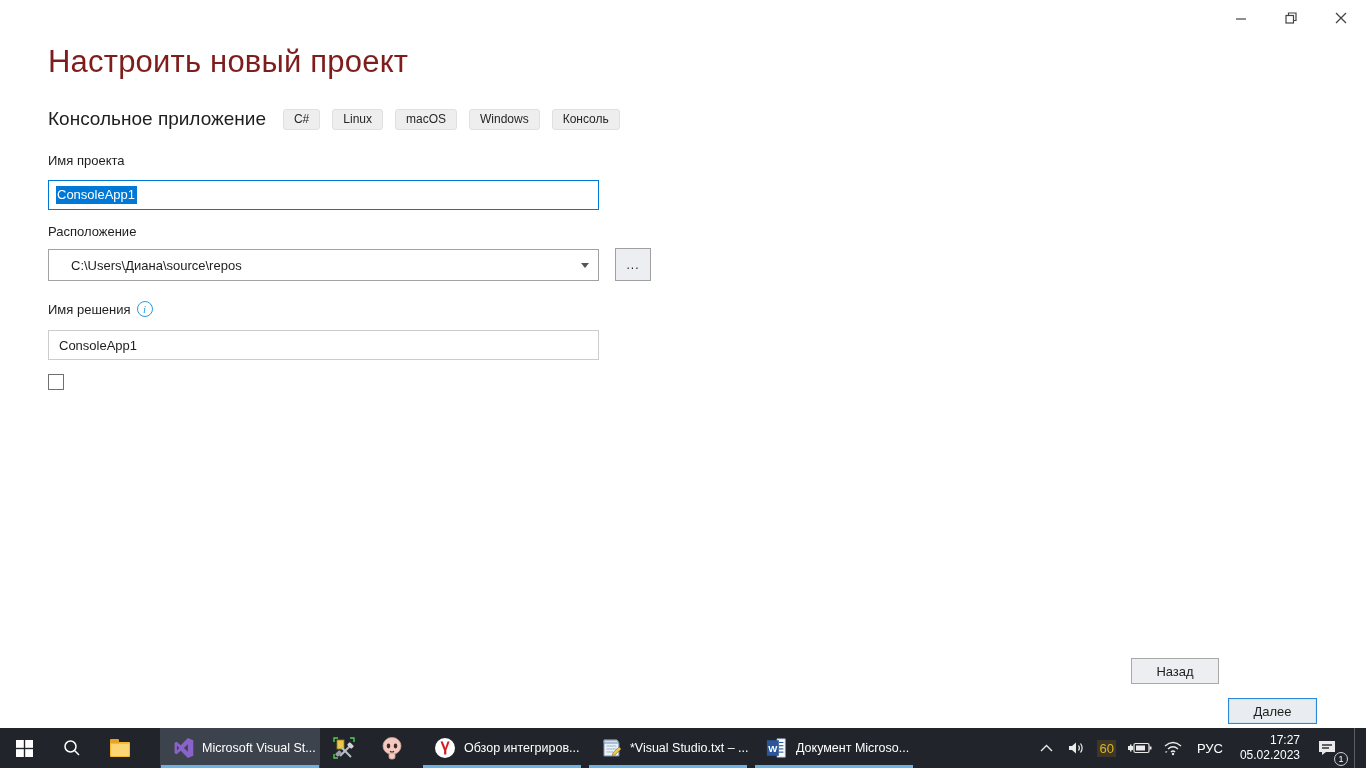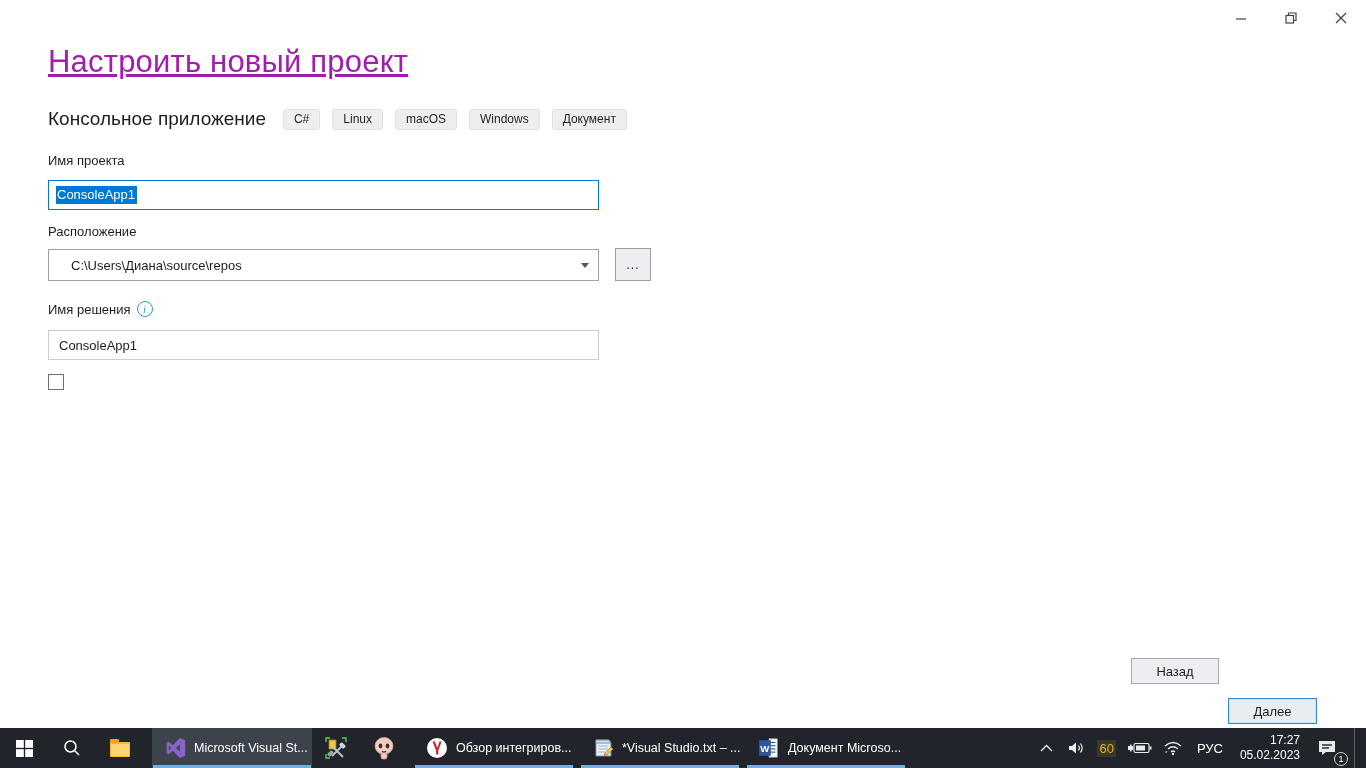--- a/index.html
+++ b/index.html
@@ -5,21 +5,21 @@
   * { margin:0; padding:0; box-sizing:border-box; }
   html,body { width:1366px; height:768px; overflow:hidden; }
   body { font-family:"Liberation Sans", sans-serif; background:#ffffff; color:#1e1e1e; position:relative; }
 
   
   .win-controls { position:absolute; top:6px; right:10px; display:flex; gap:20px; }
   .win-btn { width:30px; height:24px; display:flex; align-items:center; justify-content:center; cursor:default; }
   .win-btn svg { stroke:#444; fill:none; stroke-width:1.2; }
 
   
-  .page-title { position:absolute; left:48px; top:44px; font-size:31px; font-weight:300; color:#a21caf; letter-spacing:0.2px;text-decoration:underline; }
+  .page-title { position:absolute; left:48px; top:44px; font-size:31px; font-weight:300; color:#7f1d1d; letter-spacing:0.2px; }
 
   .subtitle-row { position:absolute; left:48px; top:108px; display:flex; align-items:center; }
   .subtitle { font-size:19px; font-weight:300; color:#1e1e1e; }
   .tags { display:flex; gap:12px; margin-left:17px; }
   .tag { background:#eeeeee; border:1px solid #e0e0e0; border-radius:3px; font-size:12px; color:#262626; padding:2px 10px 3px; line-height:14px; }
 
   .field-label { position:absolute; left:48px; font-size:13px; color:#1e1e1e; }
   .lbl-project  { top:153px; }
   .lbl-location { top:224px; }
   .lbl-solution { top:301px; display:flex; align-items:center; gap:6px; }
@@ -90,21 +90,21 @@
 
 <div class="page-title">Настроить новый проект</div>
 
 <div class="subtitle-row">
   <span class="subtitle">Консольное приложение</span>
   <span class="tags">
     <span class="tag">C#</span>
     <span class="tag">Linux</span>
     <span class="tag">macOS</span>
     <span class="tag">Windows</span>
-    <span class="tag">Документ</span>
+    <span class="tag">Консоль</span>
   </span>
 </div>
 
 <div class="field-label lbl-project">Имя проекта</div>
 <div class="input-box project-input">
   <span class="selected-text">ConsoleApp1</span>
 </div>
 
 <div class="field-label lbl-location">Расположение</div>
 <div class="input-box location-combo">
@@ -143,21 +143,21 @@
     <svg width="18" height="18" viewBox="0 0 18 18">
         <circle cx="7.5" cy="7.5" r="5.5" fill="none" stroke="#fff" stroke-width="1.5"></circle>
         <line x1="11.8" y1="11.8" x2="16" y2="16" stroke="#fff" stroke-width="1.5"></line>
       </svg>
   </div>
 
   <div class="tb-btn">
     <span class="folder"></span>
   </div>
 
-  <div class="task active" style="margin-left:8px;">
+  <div class="task active" style="margin-left:16px;">
     <svg width="22" height="22" viewBox="0 0 24 24">
         <path fill="#8a63c9" d="M17.3 1.2 9.6 8.9 5 5.3 2.8 6.2v11.6l2.2.9 4.6-3.6 7.7 7.7 5.9-2.4V3.6L17.3 1.2zM5.4 14.6V9.4l2.5 2.6-2.5 2.6zm11.9 1.5-4.2-4.1 4.2-4.1v8.2z"></path>
       </svg>
     <span class="task-label">Microsoft Visual St...</span>
     <span class="underline"></span>
   </div>
 
   <div class="pin">
     <svg width="24" height="24" viewBox="0 0 24 24">
       <g stroke="#4dd14d" stroke-width="1.4" fill="none">

